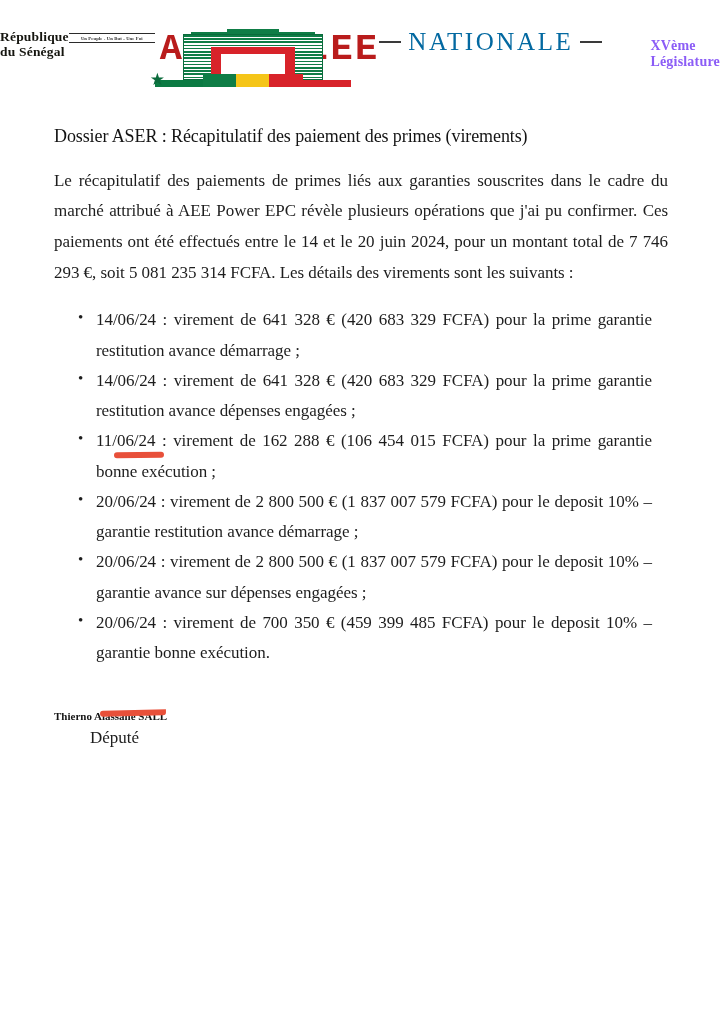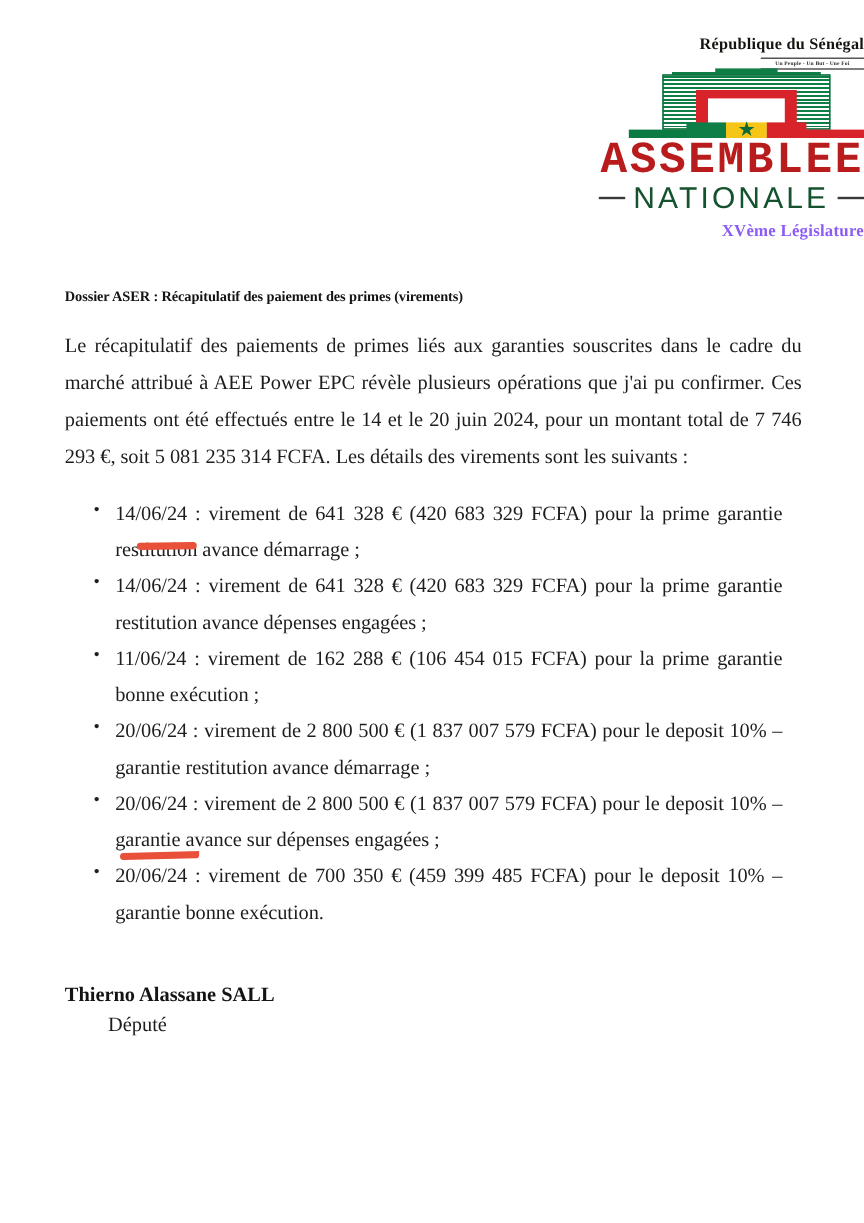--- a/index.html
+++ b/index.html
@@ -14,22 +14,21 @@
     font-family: "Liberation Serif", "DejaVu Serif", serif;
     color: #1c1c1c;
     overflow: hidden;
   }
 
   
   .letterhead {
     width: 100%;
     padding-top: 30px;
     display: flex;
-    flex-direction: column;
-    align-items: flex-end;
+    align-items: flex-start;
   }
   .republic-line {
     font-family: "Liberation Serif", "DejaVu Serif", serif;
     font-weight: bold;
     font-size: 13.5px;
     letter-spacing: 0.2px;
     color: #15150f;
     line-height: 1.1;
   }
   .motto-wrap {
@@ -161,46 +160,46 @@
     justify-content: center;
     gap: 7px;
     margin-top: -1px;
   }
   .nat-dash {
     width: 22px;
     height: 2.6px;
     background: #3a3a3a;
   }
   .nationale {
-    font-family: Liberation Sans, sans-serif;
+    font-family: Liberation Serif, serif;
     font-weight: 400;
     font-size: 25px;
     letter-spacing: 2.6px;
-    color: #14532d;
+    color: #0369a1;
     line-height: 1.05;
   }
   .legislature {
     margin-top: 8px;
     font-family: "Liberation Serif", "DejaVu Serif", serif;
     font-weight: bold;
     font-size: 14px;
     letter-spacing: 0.2px;
     color: #8b5cf6;
     margin-left: 48px;
   }
 
   
   .doc-body {
     padding: 0 52px 0 54px;
     margin-top: 38px;
   }
   .doc-title {
     font-family: "Liberation Serif", "DejaVu Serif", serif;
-    font-weight: bold;
-    font-size: 12px;
+    font-weight: normal;
+    font-size: 18px;
     letter-spacing: -0.1px;
     color: #141414;
     margin-bottom: 18px;
     line-height: 1.25;
   }
   .intro-para {
     font-family: Liberation Serif, serif;
     font-size: 17px;
     line-height: 1.82;
     text-align: justify;
@@ -255,21 +254,21 @@
     transform: rotate(-1.4deg);
     border-top-right-radius: 0;
   }
 
   .signature-block {
     margin-top: 40px;
   }
   .sig-name {
     font-family: "Liberation Serif", "DejaVu Serif", serif;
     font-weight: bold;
-    font-size: 17px;
+    font-size: 11px;
     color: #141414;
     line-height: 1.5;
   }
   .sig-role {
     font-family: "Liberation Serif", "DejaVu Serif", serif;
     font-size: 17px;
     color: #1d1d1d;
     line-height: 1.5;
     margin-left: 36px;
   }

